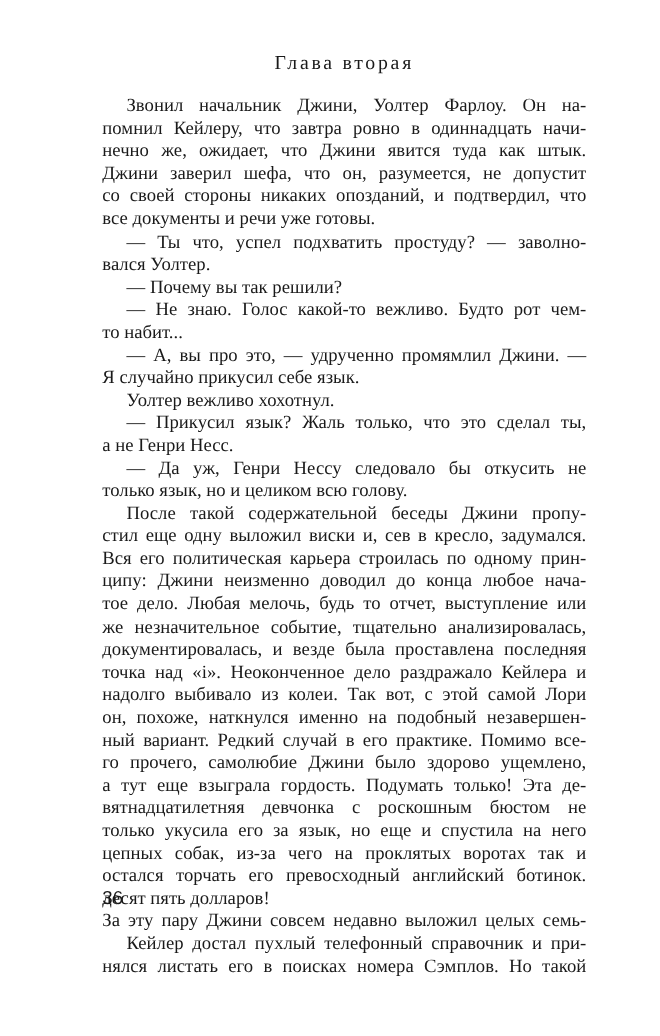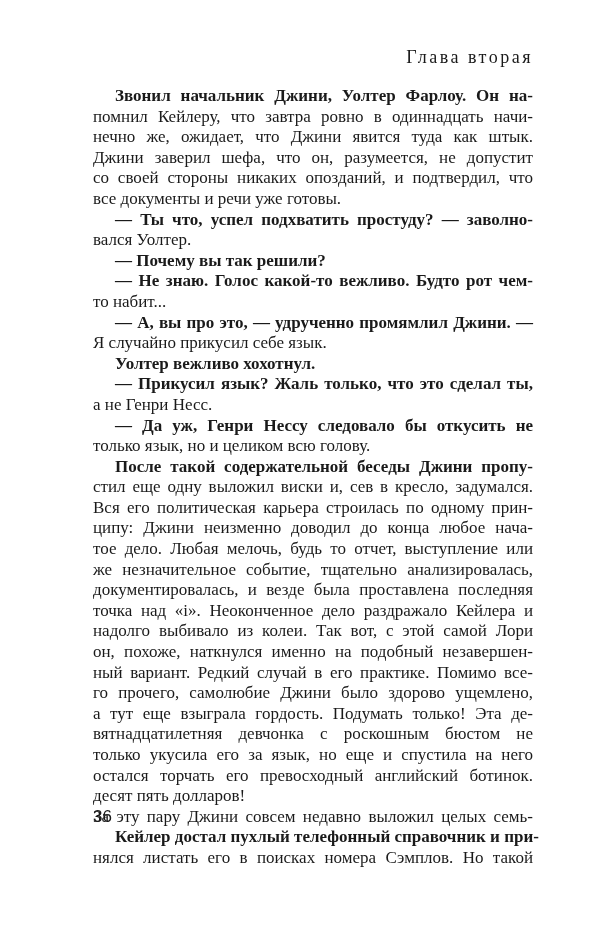--- a/index.html
+++ b/index.html
@@ -19,21 +19,21 @@
       position: absolute;
       left: 93px;
       top: 0;
       width: 440px;
     }
     .chapter-title {
       position: absolute;
       top: 46px;
       left: 0;
       width: 440px;
-      text-align: right;
+      text-align: center;
       font-size: 18px;
       letter-spacing: 2.5px;
       line-height: 22px;
     }
     .text-block {
       position: absolute;
       top: 86px;
       left: 0;
       width: 440px;
     }
@@ -41,21 +41,20 @@
       height: 20.6px;
       line-height: 20.6px;
       font-size: 17px;
       white-space: nowrap;
       text-align: justify;
       text-align-last: justify;
       display: block;
     }
     .line.indent {
       padding-left: 22px;
-      font-weight: bold;
     }
     .line.last {
       text-align-last: left;
     }
     .page-number {
       position: absolute;
       top: 806px;
       left: 0;
       width: 440px;
       text-align: left;
@@ -96,20 +95,21 @@
       <div class="line">же незначительное событие, тщательно анализировалась,</div>
       <div class="line">документировалась, и везде была проставлена последняя</div>
       <div class="line">точка над «i». Неоконченное дело раздражало Кейлера и</div>
       <div class="line">надолго выбивало из колеи. Так вот, с этой самой Лори</div>
       <div class="line">он, похоже, наткнулся именно на подобный незавершен-</div>
       <div class="line">ный вариант. Редкий случай в его практике. Помимо все-</div>
       <div class="line">го прочего, самолюбие Джини было здорово ущемлено,</div>
       <div class="line">а тут еще взыграла гордость. Подумать только! Эта де-</div>
       <div class="line">вятнадцатилетняя девчонка с роскошным бюстом не</div>
       <div class="line">только укусила его за язык, но еще и спустила на него</div>
+      <div class="line">цепных собак, из-за чего на проклятых воротах так и</div>
       <div class="line">остался торчать его превосходный английский ботинок.</div>
       <div class="line last">десят пять долларов!</div>
       <div class="line">За эту пару Джини совсем недавно выложил целых семь-</div>
       <div class="line indent">Кейлер достал пухлый телефонный справочник и при-</div>
       <div class="line">нялся листать его в поисках номера Сэмплов. Но такой</div>
     </div>
   <div class="page-number">36</div>
 </div>
 
 </body></html>

